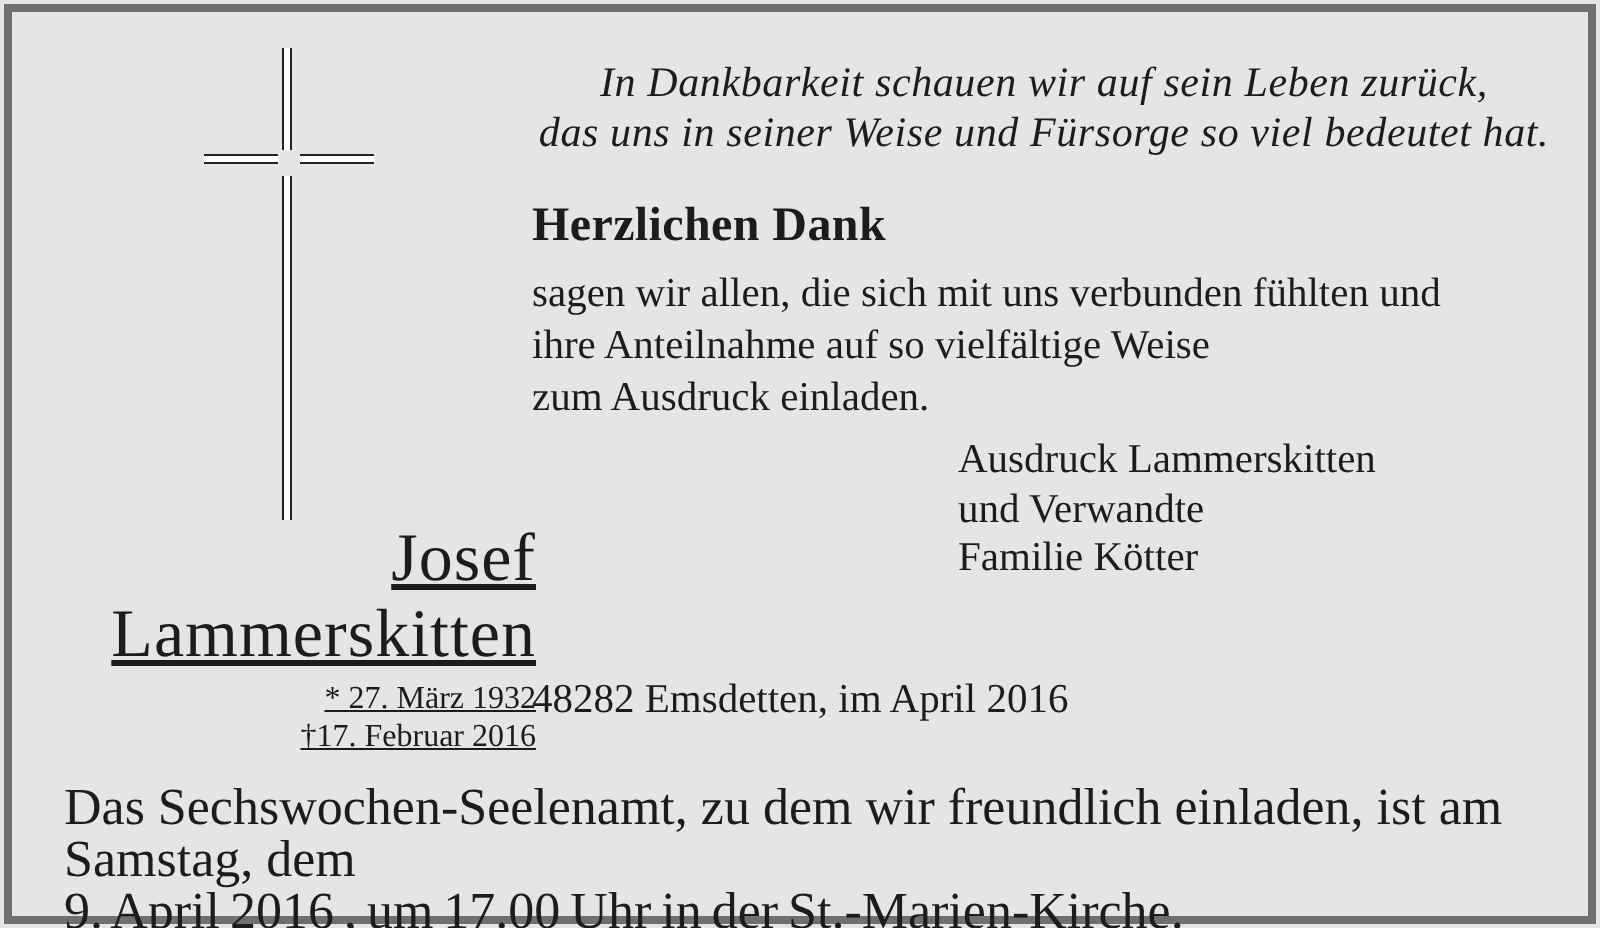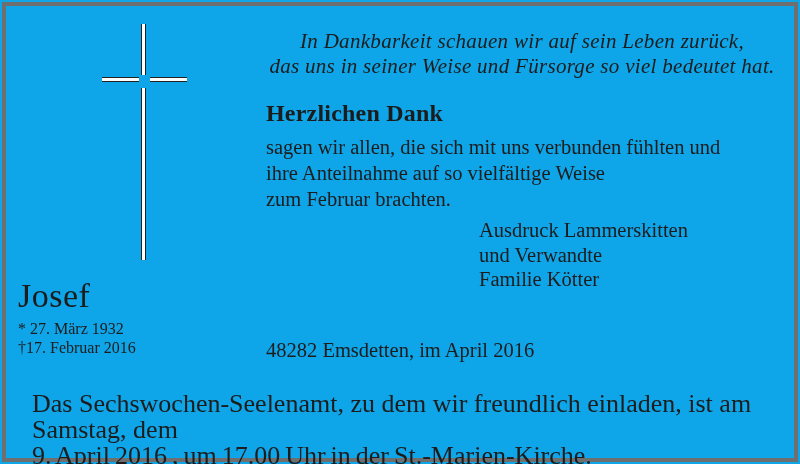--- a/index.html
+++ b/index.html
@@ -4,21 +4,21 @@
 <style>
   html, body {
     margin: 0;
     padding: 0;
     background: #ffffff;
   }
   .page {
     position: relative;
     width: 800px;
     height: 464px;
-    background: #0ea5e9;
+    background: #e5e5e5;
     font-family: "Liberation Serif", "DejaVu Serif", serif;
     color: #1c1c1c;
     overflow: hidden;
   }
   .frame {
     position: absolute;
     left: 2px;
     top: 2px;
     right: 2px;
     bottom: 2px;
@@ -44,23 +44,24 @@
   }
   .cross .v-top    { left: 141px; top: 24px;  height: 51px; }
   .cross .v-bottom { left: 141px; top: 88px;  height: 172px; }
   .cross .h-left   { left: 102px; top: 77px;  width: 37px; }
   .cross .h-right  { left: 150px; top: 77px;  width: 37px; }
 
   
   .name-block {
     position: absolute;
     left: 18px;
-    top: 276px;
+    top: 260px;
     width: 250px;
-    text-align: left;
+    text-align: right;
+    text-decoration: underline;
   }
   .first-name {
     font-size: 34px;
     line-height: 39px;
     letter-spacing: 0.5px;
   }
   .last-name {
     font-size: 34px;
     line-height: 37px;
     letter-spacing: 0.5px;
@@ -143,31 +144,32 @@
   <div class="epigraph">
     <div>In Dankbarkeit schauen wir auf sein Leben zurück,</div>
     <div>das uns in seiner Weise und Fürsorge so viel bedeutet hat.</div>
   </div>
 
   <div class="thanks-heading">Herzlichen Dank</div>
 
   <div class="thanks-body">
     <div>sagen wir allen, die sich mit uns verbunden fühlten und</div>
     <div>ihre Anteilnahme auf so vielfältige Weise</div>
-    <div>zum Februar brachten.</div>
+    <div>zum Ausdruck einladen.</div>
   </div>
 
   <div class="mourners">
     <div>Ausdruck Lammerskitten</div>
     <div>und Verwandte</div>
     <div>Familie Kötter</div>
   </div>
 
   <div class="name-block">
     <div class="first-name">Josef</div>
+    <div class="last-name">Lammerskitten</div>
     <div class="dates">
       <div>* 27. März 1932</div>
       <div>†17. Februar 2016</div>
     </div>
   </div>
 
   <div class="place-date">48282 Emsdetten, im April 2016</div>
 
   <div class="service">
     <div>Das Sechswochen-Seelenamt, zu dem wir freundlich einladen, ist am Samstag, dem</div>

